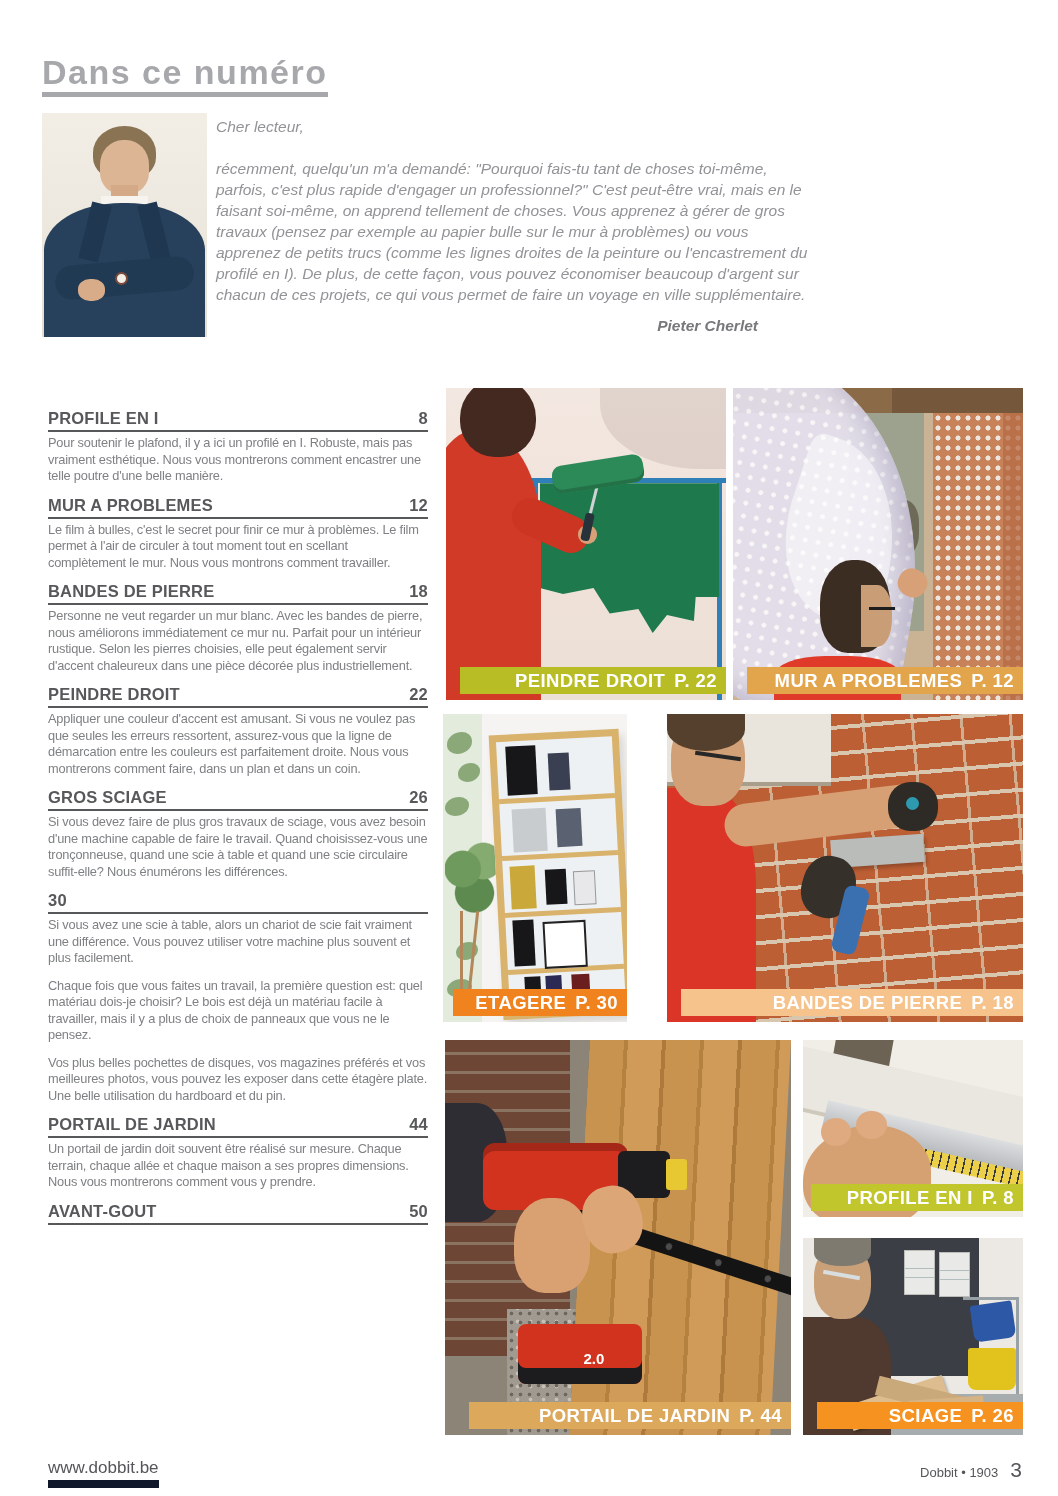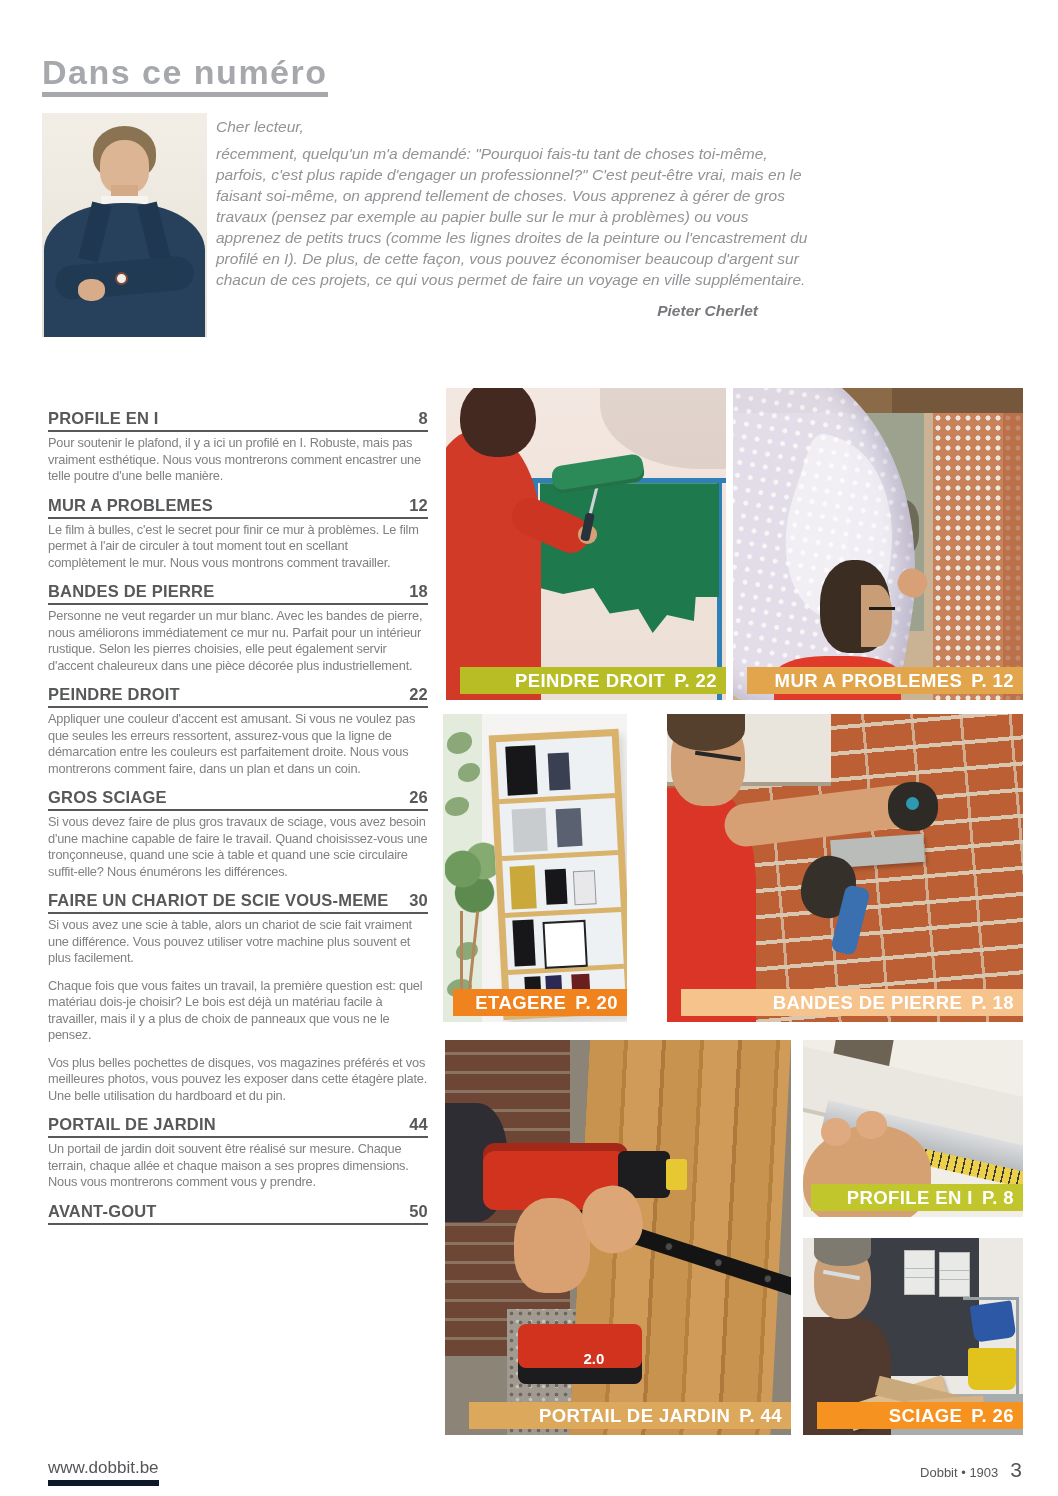--- a/index.html
+++ b/index.html
@@ -16,21 +16,21 @@
   .p-shirt{position:absolute;left:36%;top:37%;width:28%;height:23%;background:#f7f4ef;border-radius:0 0 45% 45%;}
   .p-blazer{position:absolute;left:1%;top:40%;width:98%;height:62%;background:#27415c;border-radius:48% 48% 0 0 / 34% 34% 0 0;}
   .p-lapel-l{position:absolute;left:26%;top:40%;width:12%;height:26%;background:#1f3750;transform:rotate(14deg);}
   .p-lapel-r{position:absolute;right:26%;top:40%;width:12%;height:26%;background:#1f3750;transform:rotate(-14deg);}
   .p-arms{position:absolute;left:8%;top:66%;width:84%;height:15%;background:#203a54;border-radius:40px;transform:rotate(-5deg);}
   .p-watch{position:absolute;left:44%;top:71%;width:9px;height:9px;background:#f2efe9;border-radius:50%;border:2px solid #7b4a3a;}
   .p-hand{position:absolute;left:22%;top:74%;width:16%;height:10%;background:#d8ac89;border-radius:45%;}
 
   
   .letter{position:absolute;left:216px;top:116px;width:600px;color:#919396;font-style:italic;font-size:15.5px;line-height:21px;}
-  .letter .salutation{margin-bottom:6px;}
+  .letter .salutation{margin-bottom:21px;}
   .letter .signature{margin-top:10px;text-align:right;padding-right:58px;font-weight:bold;color:#77787b;}
 
   
   .toc{position:absolute;left:48px;top:398px;width:380px;}
   .toc-item{margin-bottom:11px;}
   .toc-head{display:flex;justify-content:space-between;align-items:flex-end;border-bottom:2px solid #57585a;padding-bottom:2px;color:#57585a;font-weight:bold;font-size:16.5px;line-height:19px;letter-spacing:0.2px;}
   .toc-desc{margin-top:3px;color:#7e8083;font-size:12.8px;line-height:16.5px;letter-spacing:-0.2px;}
 
   
   .tile{position:absolute;overflow:hidden;background:#ddd;}
@@ -130,21 +130,21 @@
   .s7-table{left:0;bottom:0;width:100%;height:21%;background:#a7acae;}
   .s7-shirt{left:0;bottom:0;width:40%;height:60%;background:#503a2f;border-radius:0 38% 0 0;}
   .s7-head{left:5%;top:3%;width:26%;height:38%;background:#c9a078;border-radius:44%;}
   .s7-hair{left:5%;top:0;width:26%;height:14%;background:#7e7a70;border-radius:0 0 46% 46%;}
   .s7-glasses{left:9%;top:18%;width:17%;height:4px;background:#d8dde0;transform:rotate(10deg);}
   .s7-wood1{left:20%;bottom:10%;width:46%;height:13%;background:#ddbd8f;transform:rotate(-18deg);box-shadow:1px 2px 3px rgba(0,0,0,.3);}
   .s7-wood2{left:33%;bottom:15%;width:40%;height:10%;background:#c9a979;transform:rotate(14deg);}
   .s7-wood3{left:48%;bottom:8%;width:34%;height:11%;background:#d5b384;transform:rotate(-4deg);}
 
   
-  .footer-site{position:absolute;left:48px;top:1458px;font-size:17px;color:#55565a;border-bottom:6px solid #0f172a;padding-bottom:2px;text-decoration:none;}
+  .footer-site{position:absolute;left:48px;top:1458px;font-size:17px;color:#55565a;border-bottom:8px solid #0f172a;padding-bottom:2px;text-decoration:none;}
   .footer-right{position:absolute;right:36px;top:1458px;display:flex;align-items:baseline;color:#55565a;}
   .footer-issue{font-size:13px;}
   .footer-pagenum{font-size:21px;margin-left:12px;}
 </style>
 </head>
 <body>
 
 <div class="page">
 
   <div class="page-title">Dans ce numéro</div>
@@ -208,21 +208,20 @@
     <div class="toc-item">
       <div class="toc-head">
         <span class="toc-title">GROS SCIAGE</span>
         <span class="toc-page">26</span>
       </div>
       <div class="toc-desc">Si vous devez faire de plus gros travaux de sciage, vous avez besoin d'une machine capable de faire le travail. Quand choisissez-vous une tronçonneuse, quand une scie à table et quand une scie circulaire suffit-elle? Nous énumérons les différences.</div>
     </div>
 
     <div class="toc-item">
       <div class="toc-head">
-        <span class="toc-title">FAIRE UN CHARIOT DE SCIE VOUS-MEME</span>
         <span class="toc-page">30</span>
       </div>
       <div class="toc-desc">Si vous avez une scie à table, alors un chariot de scie fait vraiment une différence. Vous pouvez utiliser votre machine plus souvent et plus facilement.</div>
     </div>
 
     <div class="toc-item">
       <div class="toc-desc">Chaque fois que vous faites un travail, la première question est: quel matériau dois-je choisir? Le bois est déjà un matériau facile à travailler, mais il y a plus de choix de panneaux que vous ne le pensez.</div>
     </div>
 
     <div class="toc-item">
@@ -308,21 +307,21 @@
       <div class="cov" style="left:36%;top:48%;width:18%;height:13%;"></div>
       <div class="cov" style="left:60%;top:49%;width:18%;height:12%;background:#e8e8ea;border:1px solid #999;"></div>
       <div class="cov" style="left:6%;top:66%;width:18%;height:17%;"></div>
       <div class="cov" style="left:32%;top:67%;width:34%;height:16%;background:#ffffff;border:2px solid #222;"></div>
       <div class="cov" style="left:14%;top:87%;width:14%;height:11%;"></div>
       <div class="cov" style="left:32%;top:87%;width:14%;height:11%;background:#2a2a55;"></div>
       <div class="cov" style="left:54%;top:87%;width:16%;height:11%;background:#6b1e1e;"></div>
     </div>
     <div class="banner" style="left: 10px; background-color: rgb(240, 131, 30);">
       <span class="b-label">ETAGERE</span>
-      <span class="b-page">P. 20</span>
+      <span class="b-page">P. 30</span>
     </div>
   </div>
 
   <div class="tile t4">
     <div class="shape s4-brick"></div>
     <div class="shape s4-ceiling"></div>
     <div class="shape s4-shirt"></div>
     <div class="shape s4-head"></div>
     <div class="shape s4-hair"></div>
     <div class="shape s4-glasses"></div>

